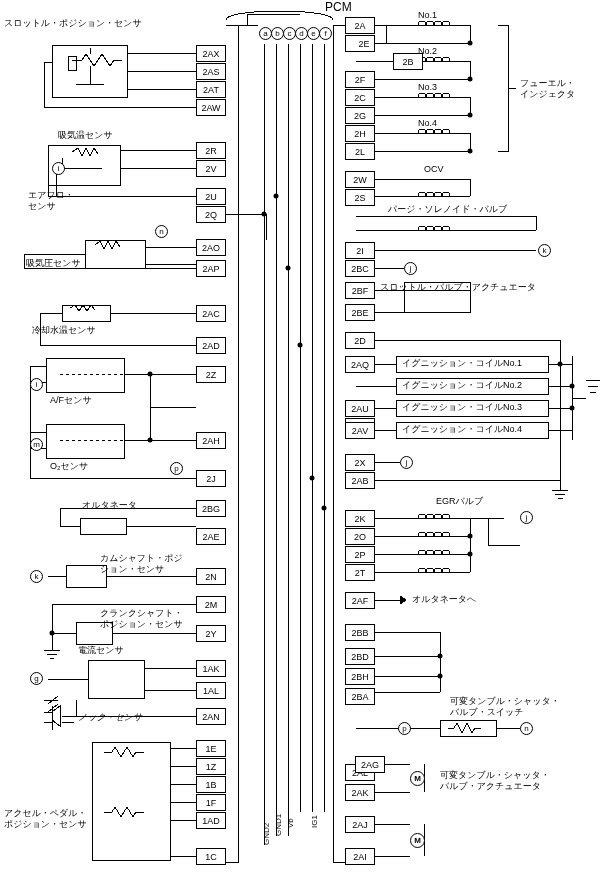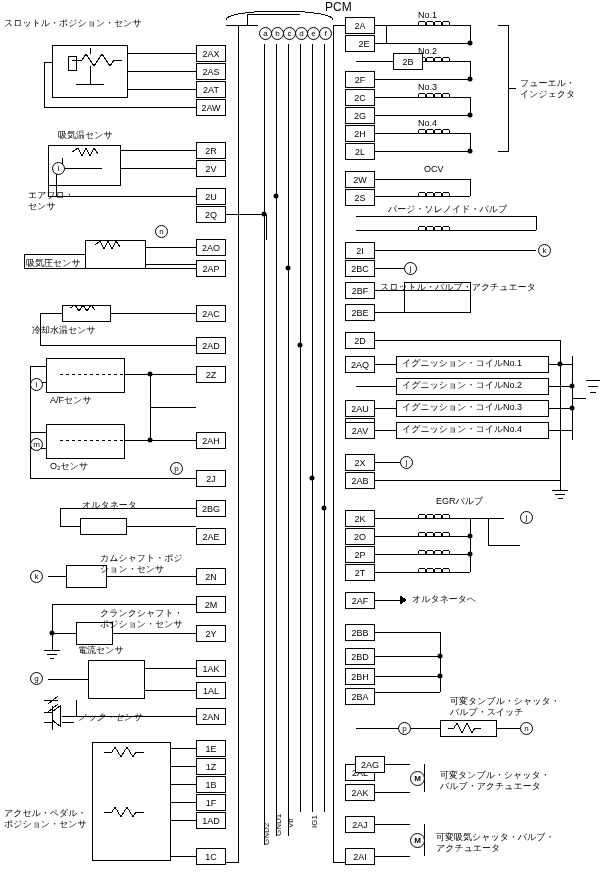--- a/index.html
+++ b/index.html
@@ -376,22 +376,20 @@
   <div class="lbl" style="left:402px;top:358px;">イグニッション・コイルNo.1</div>
   <div class="lbl" style="left:402px;top:380px;">イグニッション・コイルNo.2</div>
   <div class="lbl" style="left:402px;top:402px;">イグニッション・コイルNo.3</div>
   <div class="lbl" style="left:402px;top:424px;">イグニッション・コイルNo.4</div>
   <div class="lbl" style="left:436px;top:496px;">EGRバルブ</div>
   <div class="lbl" style="left:412px;top:594px;">オルタネータへ</div>
   <div class="lbl" style="left:450px;top:696px;">可変タンブル・シャッタ・
 バルブ・スイッチ</div>
   <div class="lbl" style="left:440px;top:770px;">可変タンブル・シャッタ・
 バルブ・アクチュエータ</div>
-  <div class="lbl" style="left:436px;top:832px;">可変吸気シャッタ・バルブ・
-アクチュエータ</div>
 
   <div class="circ s" style="left:155px;top:225px;">n</div>
   <div class="circ s" style="left:538px;top:244px;">k</div>
   <div class="circ s" style="left:404px;top:262px;">j</div>
   <div class="circ s" style="left:30px;top:378px;">i</div>
   <div class="circ s" style="left:30px;top:438px;">m</div>
   <div class="circ s" style="left:170px;top:462px;">p</div>
   <div class="circ s" style="left:30px;top:570px;">k</div>
   <div class="circ s" style="left:30px;top:672px;">g</div>
   <div class="circ s" style="left:520px;top:511px;">j</div>

